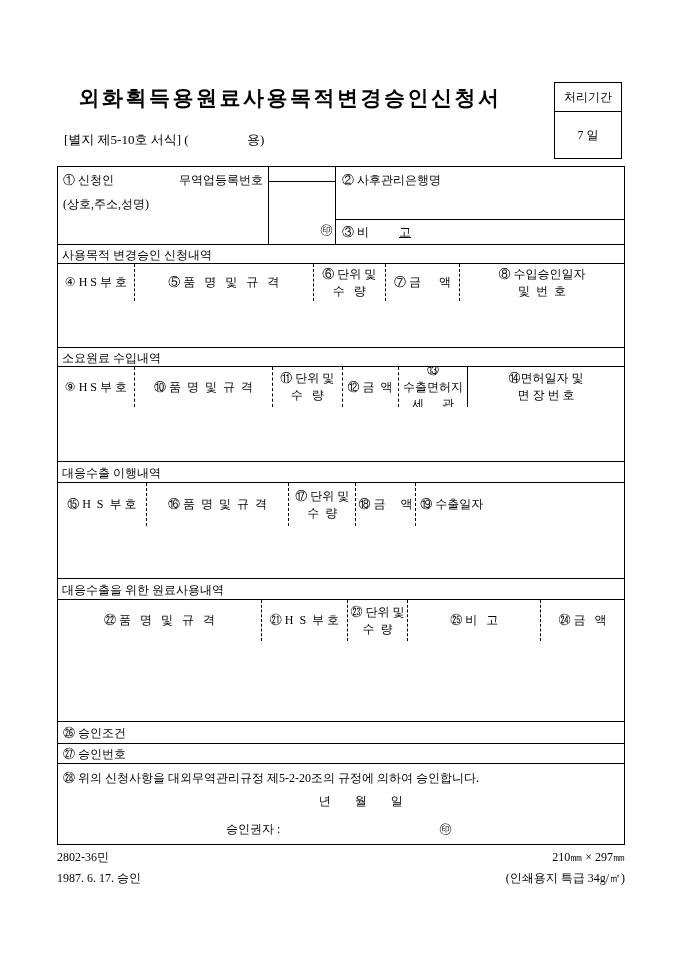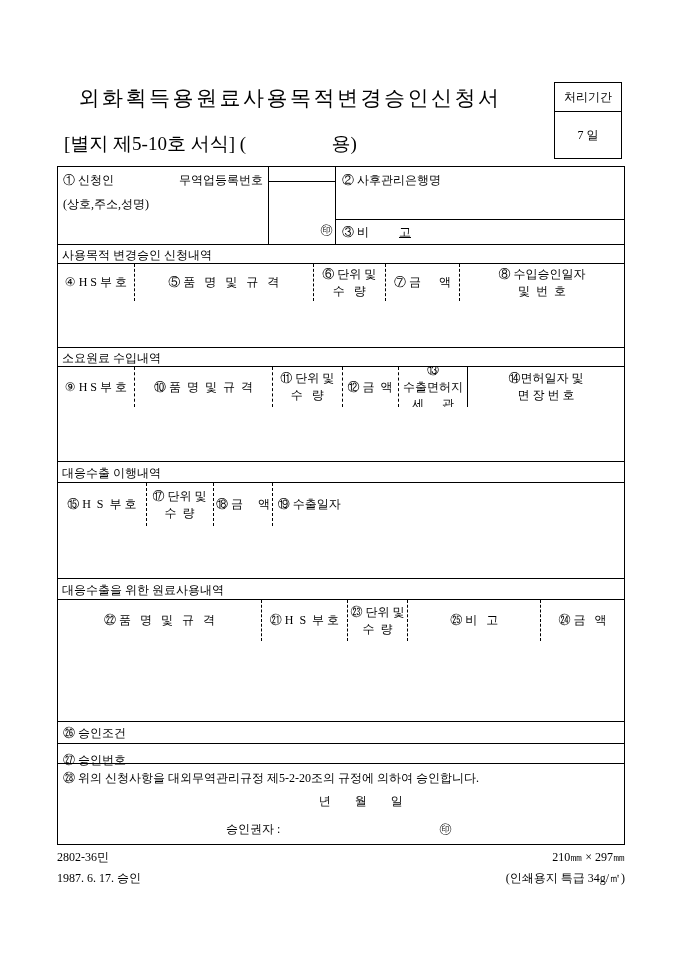--- a/index.html
+++ b/index.html
@@ -2,23 +2,23 @@
 <html><head>
 <meta charset="utf-8">
 <style>
   * { margin:0; padding:0; box-sizing:border-box; }
   body { background:#e8e8e8; }
   .page { width:680px; height:962px; background:#ffffff; position:relative;
           font-family:"Liberation Serif", serif; color:#000; }
   .t { white-space:pre; }
 
   
-  .form-ref { position:absolute; left:64px; top:131px; font-size:19px; }
+  .form-ref { position:absolute; left:64px; top:131px; font-size:13px; }
   .title { position:absolute; left:57px; top:84px; width:466px; text-align:center;
-           font-size:21px; font-weight:normal; letter-spacing:2.5px; }
+           font-size:21px; font-weight:bold; letter-spacing:2.5px; }
   .proc-box { position:absolute; left:554px; top:82px; width:68px; height:77px; border:1px solid #000; }
   .proc-label { height:29px; border-bottom:1px solid #000; display:flex; align-items:center; justify-content:center; font-size:12px; }
   .proc-value { height:46px; display:flex; align-items:center; justify-content:center; font-size:12px; }
 
   
   .tbl { position:absolute; left:57px; top:166px; width:568px; height:679px; border:1px solid #000; font-size:12px; }
 
   .sec1 { height:77px; display:flex; }
   .s1-left { width:211px; border-right:1px solid #000; padding:5px 5px; }
   .s1-l1 { display:flex; justify-content:space-between; }
@@ -35,21 +35,21 @@
   .sect.h20 { height:20px; } .sect.h22 { height:22px; padding-top:3px; }
 
   .hdr { display:flex; }
   .hdr.hA { height:37px; } .hdr.hB { height:40px; } .hdr.hC { height:43px; } .hdr.hD { height:41px; }
   .col { display:flex; flex-direction:column; justify-content:center; text-align:center; overflow:hidden; }
   .col + .col { border-left:1px dashed #000; }
   .col.solid { border-left:1px solid #000; }
   .blank { } .blank.bA{height:46px;} .blank.bB{height:54px;} .blank.bC{height:52px;} .blank.bD{height:80px;}
 
   .row26 { height:22px; border-top:1px solid #000; padding:3px 5px; }
-  .row27 { height:20px; border-top:1px solid #000; padding:8px 5px; }
+  .row27 { height:20px; border-top:1px solid #000; padding:2px 5px; }
   .row28 { height:83px; border-top:1px solid #000; padding:6px 5px; position:relative; }
   .dateline { margin-top:6px; padding-left:46%; }
   .signer { position:absolute; bottom:8px; left:168px; }
   .seal-b { position:absolute; bottom:8px; left:381px; font-size:13px; }
 
   .footer { position:absolute; left:57px; top:849px; width:568px; font-size:12px; }
   .frow { display:flex; justify-content:space-between; height:21px; }
 </style>
 </head>
 <body>
@@ -130,20 +130,23 @@
           <div class="t">면 장 번 호</div>
         </div>
     </div>
     <div class="blank bB"></div>
 
     <div class="sect h22 t">대응수출 이행내역</div>
     <div class="hdr hC">
       <div class="col" style="width:15.5%">
           <div><span class="t">⑮</span><span class="t"> H  S  부 호</span></div>
         </div>
+      <div class="col" style="width:25.2%">
+          <div><span class="t">⑯</span><span class="t"> 품  명  및  규  격</span></div>
+        </div>
       <div class="col" style="width:11.8%">
           <div><span class="t">⑰</span><span class="t"> 단위 및</span></div>
           <div class="t">수  량</div>
         </div>
       <div class="col" style="width:10.6%">
           <div><span class="t">⑱</span><span class="t"> 금     액</span></div>
         </div>
       <div class="col" style="width:12.8%">
           <div><span class="t">⑲</span><span class="t"> 수출일자</span></div>
         </div>

